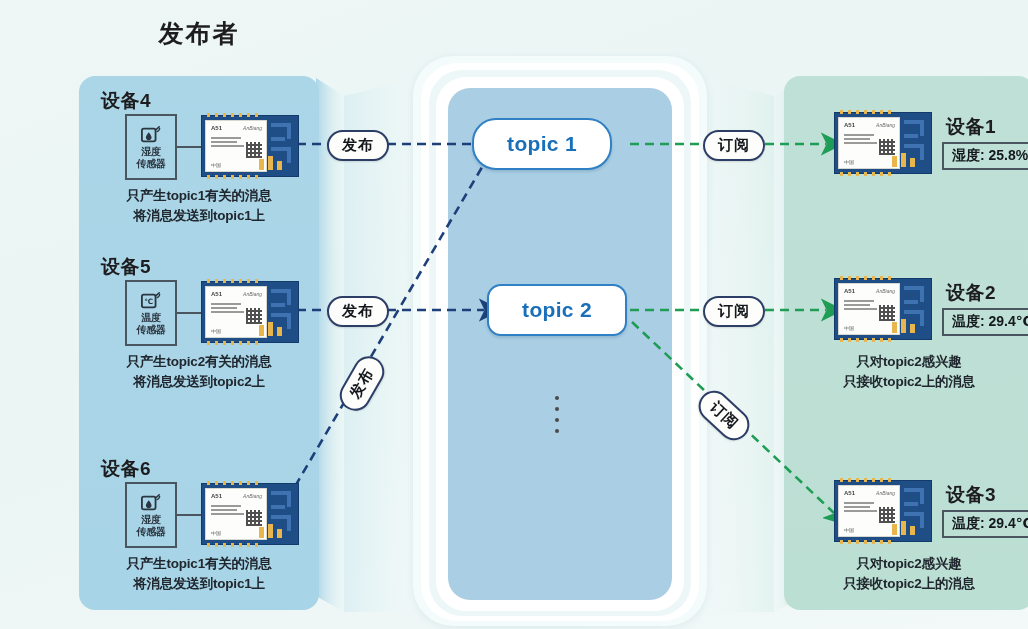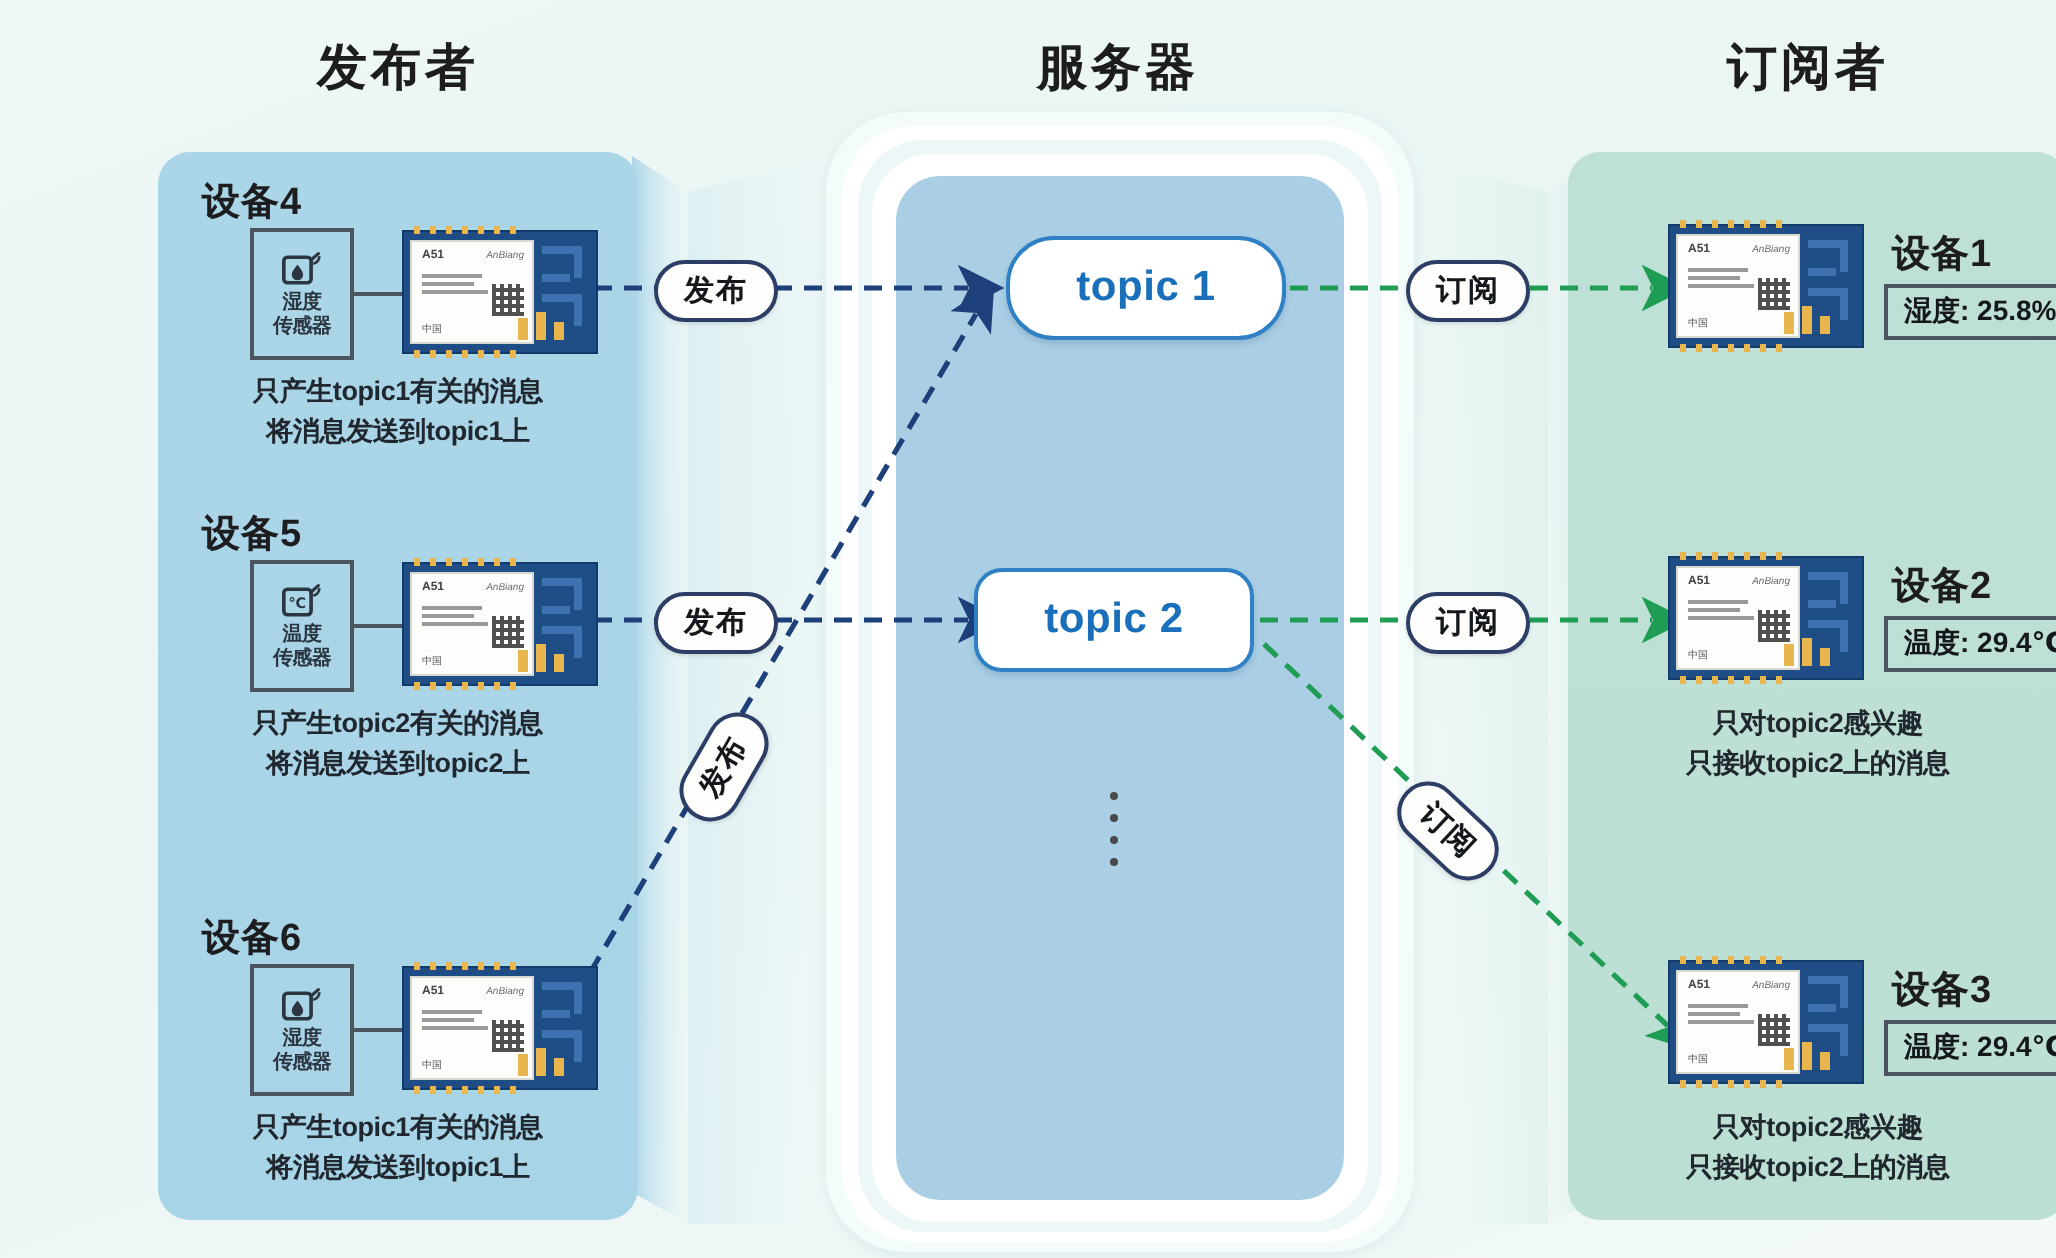--- a/index.html
+++ b/index.html
@@ -156,26 +156,20 @@
     </defs>
     <path d="M272,78 L300,96 L300,612 L272,596 Z" fill="url(#wingL)"></path>
     <path d="M300,96 L372,78 L372,612 L300,612 Z" fill="url(#wingM1)"></path>
     <path d="M660,78 L730,96 L730,612 L660,612 Z" fill="url(#wingM2)"></path>
     <path d="M730,96 L760,78 L760,596 L730,612 Z" fill="url(#wingR)"></path>
   </svg>
 
   <div class="col-header" style="left:35px; top:17px; width:240px;">
     <span>发布者</span>
   </div>
-  <div class="col-header" style="left:395px; top:17px; width:240px;">
-    <span>服务器</span>
-  </div>
-  <div class="col-header" style="left:740px; top:17px; width:240px;">
-    <span>订阅者</span>
-  </div>
 
   <div class="panel panel-pub" style="left:35px; top:76px; width:240px; height:534px;"></div>
 
   <div class="panel panel-sub" style="left:740px; top:76px; width:250px; height:534px;"></div>
 
   <div class="ring ring1" style="left:369px; top:56px; width:294px; height:570px; box-shadow:0 2px 8px rgba(140,175,190,.18);"></div>
   <div class="ring ring2" style="left:377px; top:63px; width:278px; height:558px; border-radius:36px;"></div>
   <div class="ring ring3" style="left:385px; top:70px; width:262px; height:546px; border-radius:33px;"></div>
   <div class="ring ring4" style="left:392px; top:77px; width:248px; height:534px; border-radius:30px;"></div>
   <div class="server-inner" style="left:404px; top:88px; width:224px; height:512px;"></div>
@@ -196,21 +190,21 @@
 
     <line x1="236" y1="512" x2="444" y2="157" stroke="#1d3f7a" stroke-width="2.6" stroke-dasharray="9 6" marker-end="url(#arrPub)"></line>
 
     <line x1="586" y1="144" x2="782" y2="144" stroke="#1f9d55" stroke-width="2.6" stroke-dasharray="9 6" marker-end="url(#arrSub)"></line>
 
     <line x1="586" y1="310" x2="782" y2="310" stroke="#1f9d55" stroke-width="2.6" stroke-dasharray="9 6" marker-end="url(#arrSub)"></line>
 
     <line x1="588" y1="322" x2="790" y2="513" stroke="#1f9d55" stroke-width="2.6" stroke-dasharray="9 6" marker-end="url(#arrSub)"></line>
   </svg>
 
-  <div class="topic" style="left:459px; top:118px;border-radius:24px;">
+  <div class="topic" style="left:428px; top:118px;border-radius:24px;">
     <span>topic 1</span>
   </div>
   <div class="topic" style="left:443px; top:284px;">
     <span>topic 2</span>
   </div>
   <div class="vdots" style="left:511px; top:396px;">
     <i></i>
       <i></i>
       <i></i>
       <i></i>

